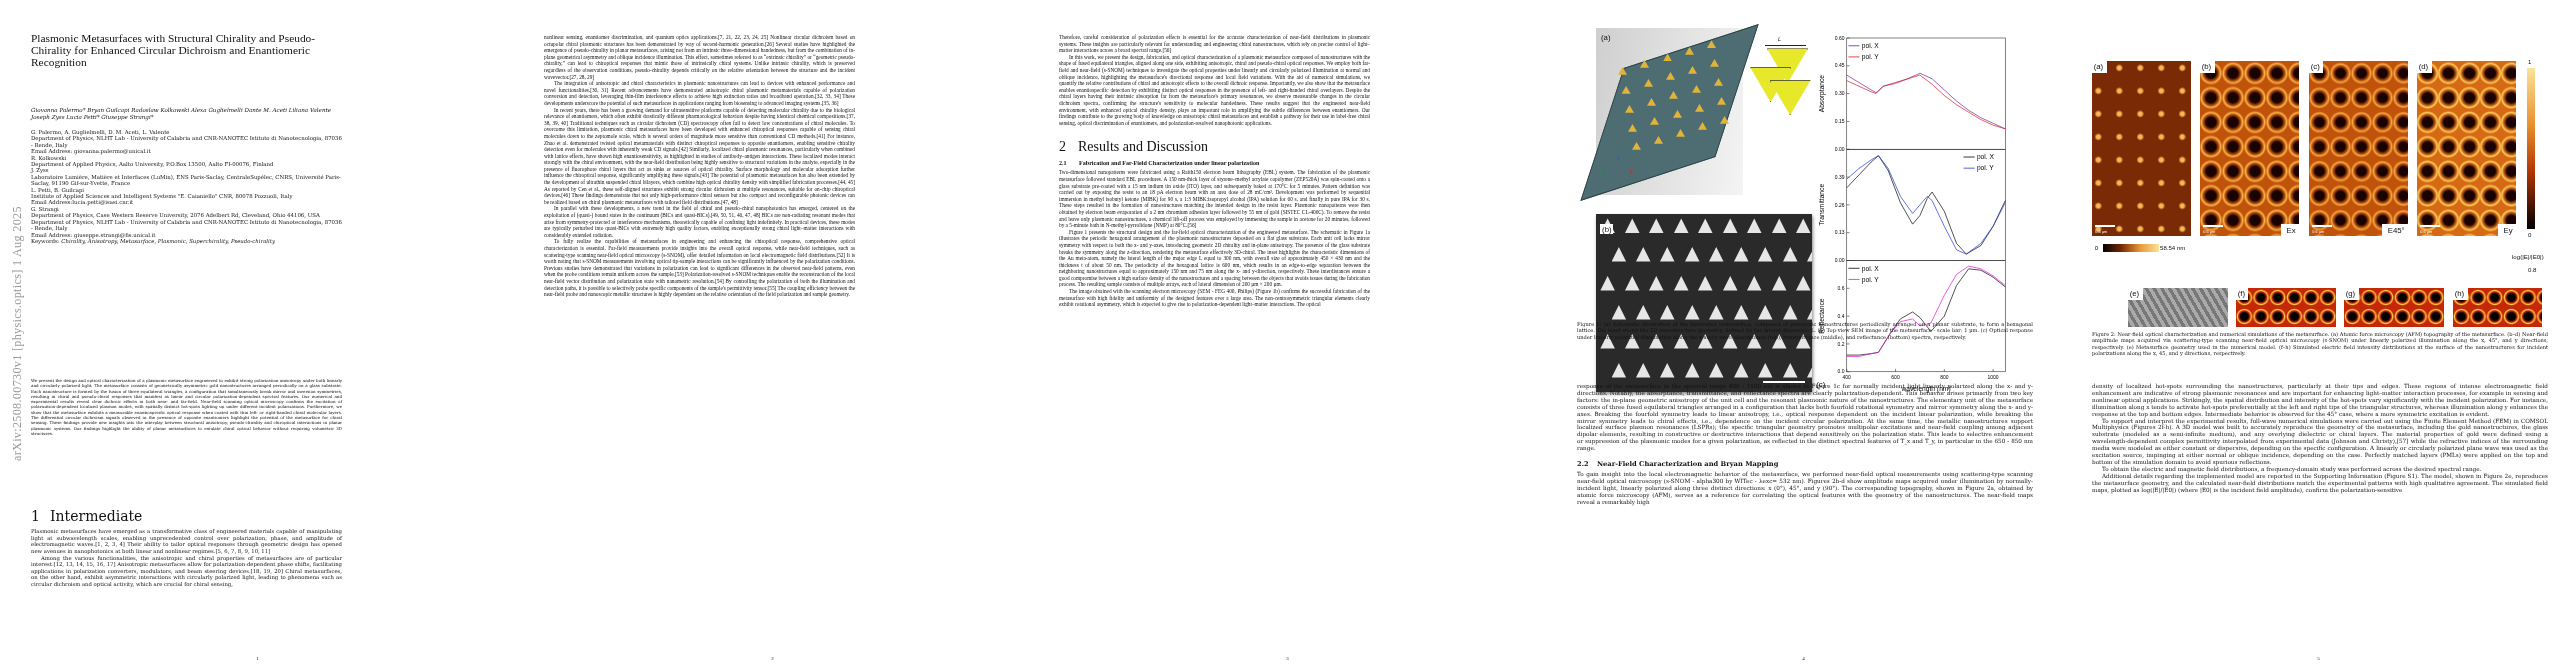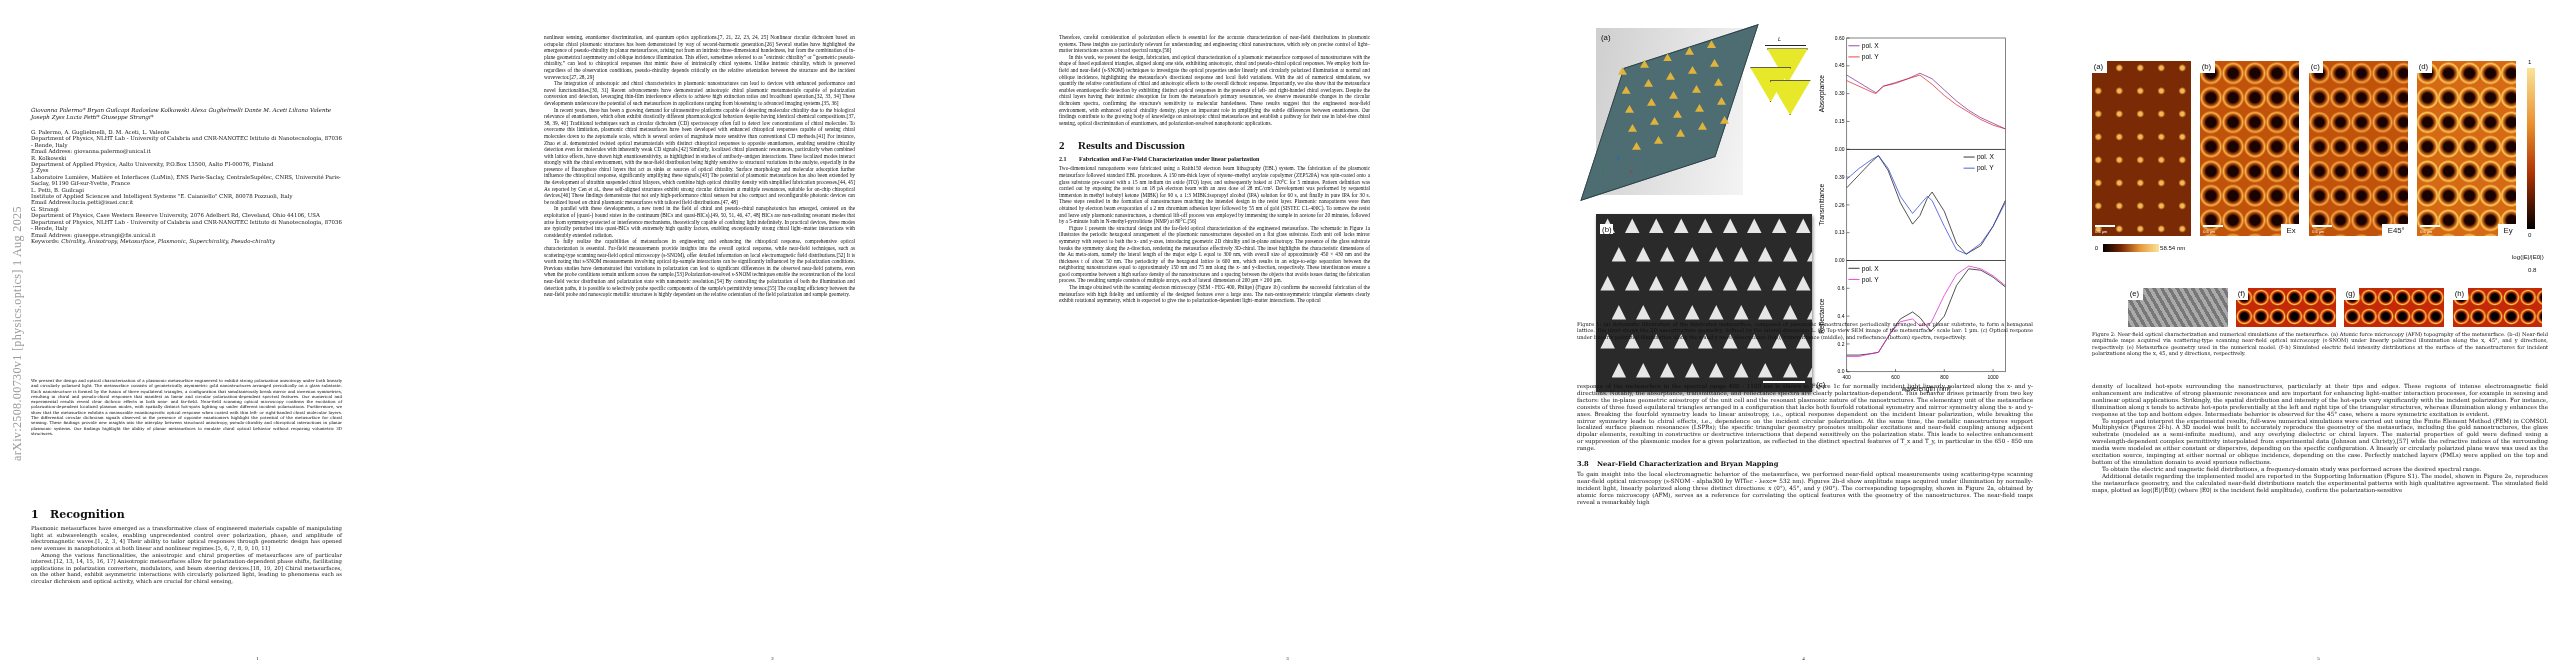--- a/index.html
+++ b/index.html
@@ -9,21 +9,21 @@
   .col{position:absolute;left:31px;width:306px;font-family:"Liberation Serif",serif;}
   .p2 .col,.p3 .col{left:29px;width:311px;}
   .pnum{position:absolute;top:656px;left:0;width:515px;text-align:center;font-size:5px;font-family:"Liberation Serif",serif;}
   .title{position:absolute;top:32px;left:31px;width:311px;font-size:11.4px;line-height:12.2px;font-family:"Liberation Serif",serif;}
   .authors{position:absolute;top:107px;left:31px;width:311px;font-size:5.6px;font-style:italic;line-height:6.7px;}
   .affil{position:absolute;top:129px;left:31px;width:311px;font-size:5.4px;line-height:6.4px;}
   .affil div{margin:0;}
   .kw{margin-top:3.3px;}
   .kw i{font-style:italic;}
   .abstract{position:absolute;top:378px;left:31px;width:311px;font-size:4px;line-height:5.3px;text-align:justify;}
-  .sec{font-weight:bold;font-size:11px;margin:7.8px 0 4.4px;}
+  .sec{font-weight:normal;font-size:14px;margin:7.8px 0 4.4px;}
   .sec .n{display:inline-block;width:19px;}
   .subsec{font-weight:bold;font-size:6.1px;margin:5.6px 0 3.3px;}
   .subsec .n{display:inline-block;width:20px;}
   .para{font-size:5.3px;line-height:6.6px;text-align:justify;margin:0;text-indent:0;}
   .para.ind{text-indent:10px;}
   .arxiv{position:absolute;left:10px;top:461px;transform:rotate(-90deg);transform-origin:0 0;font-size:12.2px;color:#9a9a9a;white-space:nowrap;font-family:"Liberation Serif",serif;letter-spacing:0.3px;}
   .intro{position:absolute;top:500px;left:31px;width:311px;}
   .p2 .col{top:15.6px;}
   .p3 .col{top:15.6px;}
   
@@ -57,20 +57,21 @@
   .cbtxt{position:absolute;font-family:"Liberation Sans",sans-serif;font-size:6.1px;}
   .fig2cap{left:31px;top:331px;width:456px;}
   .p5body{position:absolute;left:31px;top:383px;width:456px;}
   .p5body .para{font-size:5.7px;line-height:6.9px;}
 </style>
 </head>
 <body>
 
 <div class="page p1">
   <div class="arxiv">arXiv:2508.00730v1  [physics.optics]  1 Aug 2025</div>
+  <div class="title">Plasmonic Metasurfaces with Structural Chirality and Pseudo-Chirality for Enhanced Circular Dichroism and Enantiomeric Recognition</div>
   <div class="authors">Giovanna Palermo*   Bryan Guilcapi   Radoslaw Kolkowski   Alexa Guglielmelli   Dante M. Aceti   Liliana Valente   Joseph Zyss   Lucia Petti*   Giuseppe Strangi*</div>
   <div class="affil">
     <div>G. Palermo, A. Guglielmelli, D. M. Aceti, L. Valente</div>
     <div>Department of Physics, NLHT Lab - University of Calabria and CNR-NANOTEC Istituto di Nanotecnologia, 87036 - Rende, Italy</div>
     <div>Email Address: giovanna.palermo@unical.it</div>
     <div>R. Kolkowski</div>
     <div>Department of Applied Physics, Aalto University, P.O.Box 13500, Aalto FI-00076, Finland</div>
     <div>J. Zyss</div>
     <div>Laboratoire Lumière, Matière et Interfaces (LuMin), ENS Paris-Saclay, CentraleSupélec, CNRS, Université Paris-Saclay, 91190 Gif-sur-Yvette, France</div>
     <div>L. Petti, B. Guilcapi</div>
@@ -80,21 +81,21 @@
     <div>Department of Physics, Case Western Reserve University, 2076 Adelbert Rd, Cleveland, Ohio 44106, USA</div>
     <div>Department of Physics, NLHT Lab - University of Calabria and CNR-NANOTEC Istituto di Nanotecnologia, 87036 - Rende, Italy</div>
     <div>Email Address: giuseppe.strangi@fis.unical.it</div>
     <div class="kw">
       <span>Keywords:</span>
       <i>Chirality, Anisotropy, Metasurface, Plasmonic, Superchirality, Pseudo-chirality</i>
     </div>
   </div>
   <div class="abstract">We present the design and optical characterization of a plasmonic metasurface engineered to exhibit strong polarization anisotropy under both linearly and circularly polarized light. The metasurface consists of geometrically asymmetric gold nanostructures arranged periodically on a glass substrate. Each nanostructure is formed by the fusion of three equilateral triangles, a configuration that simultaneously break mirror and inversion symmetries, resulting in chiral and pseudo-chiral responses that manifest as linear and circular polarization-dependent spectral features. Our numerical and experimental results reveal clear dichroic effects in both near- and far-field. Near-field scanning optical microscopy confirms the excitation of polarization-dependent localized plasmon modes, with spatially distinct hot-spots lighting up under different incident polarizations. Furthermore, we show that the metasurface exhibits a measurable enantiospecific optical response when coated with thin left- or right-handed chiral molecular layers. The differential circular dichroism signals observed in the presence of opposite enantiomers highlight the potential of the metasurface for chiral sensing. These findings provide new insights into the interplay between structural anisotropy, pseudo-chirality and chiroptical interactions in planar plasmonic systems. Our findings highlight the ability of planar metasurfaces to emulate chiral optical behavior without requiring volumetric 3D structures.</div>
   <div class="intro">
-    <div class="sec"><span class="n">1</span><span>Recognition</span></div>
+    <div class="sec"><span class="n">1</span><span>Intermediate</span></div>
     <p class="para">Plasmonic metasurfaces have emerged as a transformative class of engineered materials capable of manipulating light at subwavelength scales, enabling unprecedented control over polarization, phase, and amplitude of electromagnetic waves.[1, 2, 3, 4] Their ability to tailor optical responses through geometric design has opened new avenues in nanophotonics at both linear and nonlinear regimes.[5, 6, 7, 8, 9, 10, 11]</p>
     <p class="para ind">Among the various functionalities, the anisotropic and chiral properties of metasurfaces are of particular interest.[12, 13, 14, 15, 16, 17] Anisotropic metasurfaces allow for polarization-dependent phase shifts, facilitating applications in polarization converters, modulators, and beam steering devices.[18, 19, 20] Chiral metasurfaces, on the other hand, exhibit asymmetric interactions with circularly polarized light, leading to phenomena such as circular dichroism and optical activity, which are crucial for chiral sensing,</p>
   </div>
   <div class="pnum">1</div>
 </div>
 
 <div class="page p2">
   <div class="col" style="top:34px">
     <p class="para">nonlinear sensing, enantiomer discrimination, and quantum optics applications.[7, 21, 22, 23, 24, 25] Nonlinear circular dichroism based on octupolar chiral plasmonic structures has been demonstrated by way of second-harmonic generation.[26] Several studies have highlighted the emergence of pseudo-chirality in planar metasurfaces, arising not from an intrinsic three-dimensional handedness, but from the combination of in-plane geometrical asymmetry and oblique incidence illumination. This effect, sometimes referred to as “extrinsic chirality” or “geometric pseudo-chirality,” can lead to chiroptical responses that mimic those of intrinsically chiral systems. Unlike intrinsic chirality, which is preserved regardless of the observation conditions, pseudo-chirality depends critically on the relative orientation between the structure and the incident wavevector.[27, 28, 29]</p>
     <p class="para ind">The integration of anisotropic and chiral characteristics in plasmonic nanostructures can lead to devices with enhanced performance and novel functionalities.[30, 31] Recent advancements have demonstrated anisotropic chiral plasmonic metamaterials capable of polarization conversion and detection, leveraging thin-film interference effects to achieve high extinction ratios and broadband operation.[32, 33, 34] These developments underscore the potential of such metasurfaces in applications ranging from biosensing to advanced imaging systems.[35, 36]</p>
@@ -282,21 +283,21 @@
           <line x1="318.0769230769231" x2="318.0769230769231" y1="600" y2="595" stroke="#222"></line>
           <text x="318.0769230769231" y="613" text-anchor="middle" font-size="9" font-family="Liberation Sans, sans-serif">1000</text>
           <text x="197.5" y="634" text-anchor="middle" font-size="12" font-family="Liberation Sans, sans-serif">wavelength (nm)</text>
           <text x="0" y="628" font-size="14" font-family="Liberation Sans, sans-serif">(c)</text>
         </svg>
     </div>
   </div>
   <div class="cap fig1cap">Figure 1: (a) Schematic illustration of the fabricated metasurface, composed of plasmonic nanostructures periodically arranged on a planar substrate, to form a hexagonal lattice. The inset shows the 2D nanostructure geometry, defined by the lateral dimension L. (b) Top-view SEM image of the metasurface - scale bar: 1 µm. (c) Optical response under linearly polarized illumination along the x and y axes: absorptance (top), transmittance (middle), and reflectance (bottom) spectra, respectively.</div>
   <div class="p4body">
     <p class="para">response of the metasurface in the spectral range 400 - 1100 nm is shown in Figure 1c for normally incident light linearly polarized along the x- and y-directions. Notably, the absorptance, transmittance, and reflectance spectra are clearly polarization-dependent. This behavior arises primarily from two key factors: the in-plane geometric anisotropy of the unit cell and the resonant plasmonic nature of the nanostructures. The elementary unit of the metasurface consists of three fused equilateral triangles arranged in a configuration that lacks both fourfold rotational symmetry and mirror symmetry along the x- and y-axes. Breaking the fourfold symmetry leads to linear anisotropy, i.e., optical response dependent on the incident linear polarization, while breaking the mirror symmetry leads to chiral effects, i.e., dependence on the incident circular polarization. At the same time, the metallic nanostructures support localized surface plasmon resonances (LSPRs); the specific triangular geometry promotes multipolar excitations and near-field coupling among adjacent dipolar elements, resulting in constructive or destructive interactions that depend sensitively on the polarization state. This leads to selective enhancement or suppression of the plasmonic modes for a given polarization, as reflected in the distinct spectral features of T_x and T_y, in particular in the 650 - 850 nm range.</p>
-    <div class="subsec" style="font-size:6.7px;margin-top:7.8px"><span class="n">3.8</span><span>Near-Field Characterization and Bryan Mapping</span></div>
+    <div class="subsec" style="font-size:6.7px;margin-top:7.8px"><span class="n">2.2</span><span>Near-Field Characterization and Bryan Mapping</span></div>
     <p class="para">To gain insight into the local electromagnetic behavior of the metasurface, we performed near-field optical measurements using scattering-type scanning near-field optical microscopy (s-SNOM - alpha300 by WITec - λexc= 532 nm). Figures 2b-d show amplitude maps acquired under illumination by normally-incident light, linearly polarized along three distinct directions: x (0°), 45°, and y (90°). The corresponding topography, shown in Figure 2a, obtained by atomic force microscopy (AFM), serves as a reference for correlating the optical features with the geometry of the nanostructures. The near-field maps reveal a remarkably high</p>
   </div>
   <div class="pnum">4</div>
 </div>
 
 <div class="page p5">
   <div class="fig2">
 
     <div class="map r1" style="left:0;background:radial-gradient(circle at 30% 30%,#f5b850 0 8%,#7a2a05 18%) 0 0/21px 23px,#e79a3a">
       <span class="plbl">(a)</span>

